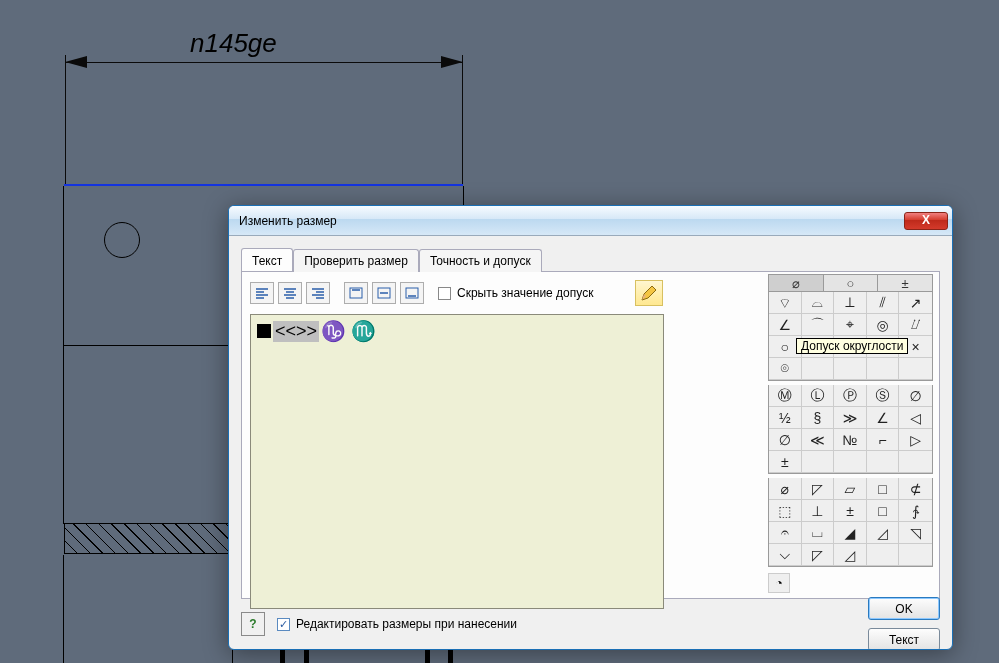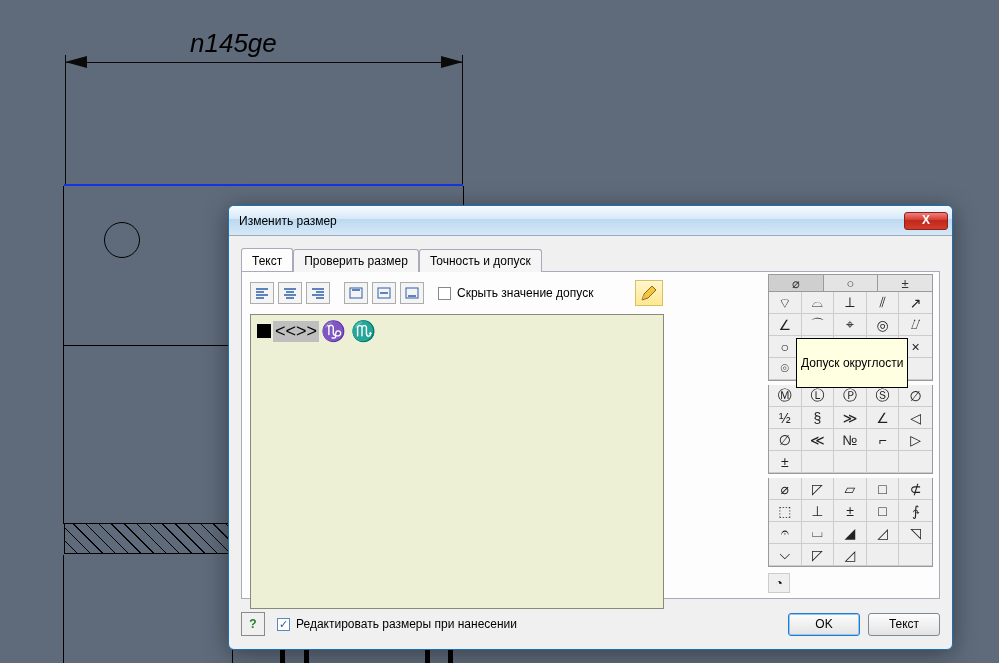--- a/index.html
+++ b/index.html
@@ -157,42 +157,42 @@
 }
 .g5 { grid-template-columns: repeat(5, 1fr); }
 .sym-cell {
   height:22px; border-right:1px solid #ccc; border-bottom:1px solid #ccc;
   display:flex; align-items:center; justify-content:center; font-size:14px; color:#222;
   position:relative;
 }
 .sym-cell:nth-child(5n){border-right:none;}
 .tooltip {
   position:absolute; left: 28px; top: 64px;
-  background:#ffffe1; border:1px solid #000; padding:17px 4px; font-size:12px;
+  background:#ffffe1; border:1px solid #000; padding:0 4px; font-size:12px;
   white-space:nowrap; z-index: 5;
 }
 .sym-block { margin-top:4px; }
 .single-icon {
   margin-top:6px; width:22px; height:20px;
   border:1px solid #ccc; background:#efefef;
   display:flex; align-items:center; justify-content:center;
 }
 
 
 .dialog-footer {
   position:absolute; left:12px; right:12px; bottom:10px; height:30px;
   display:flex; align-items:center;
 }
 .help-btn {
   width:24px; height:24px; border:1px solid #8a8a8a; background:#f0f0f0;
   display:flex; align-items:center; justify-content:center; font-weight:bold; color:#2a7a2a;
 }
 .chk-edit { display:flex; align-items:center; gap:6px; margin-left:12px; }
 .chk-on { width:13px; height:13px; border:1px solid #5a8ac0; background:#fff; display:flex;align-items:center;justify-content:center; color:#2a5aa0; font-size:11px; line-height:1;}
-.footer-btns { margin-left:auto; display:flex; gap:8px; }
+.footer-btns { margin-left:auto; display:flex; gap:8px;flex-direction:column; }
 .btn {
   min-width:72px; height:23px; padding:0 14px;
   border:1px solid #7a8a9a; border-radius:3px;
   background:linear-gradient(#fdfdfd,#e3e3e3);
   font-size:12px; display:flex; align-items:center; justify-content:center;
 }
 .btn.primary { border-color:#2a7abf; box-shadow:0 0 0 1px #8cc8ff inset; }
 </style>
 </head>
 <body>

